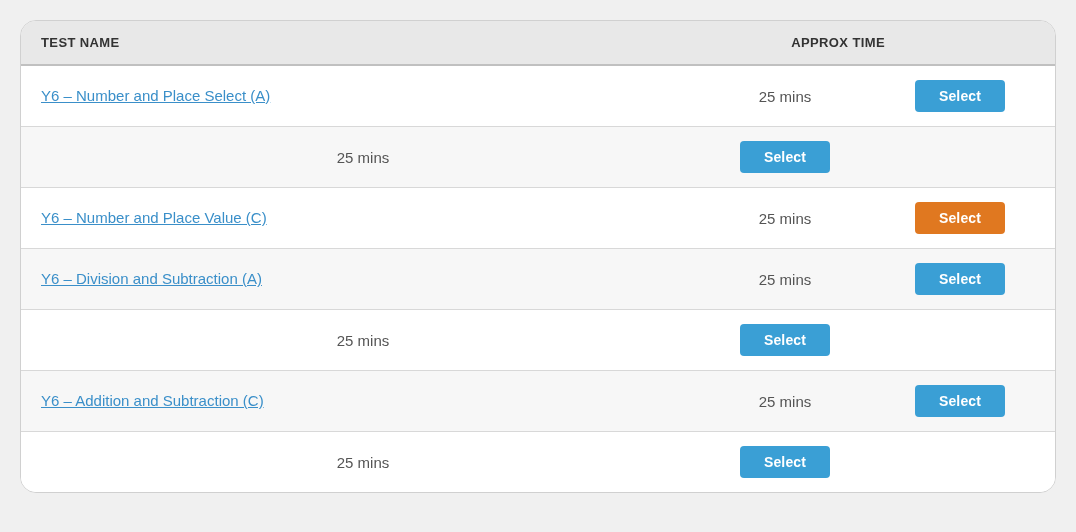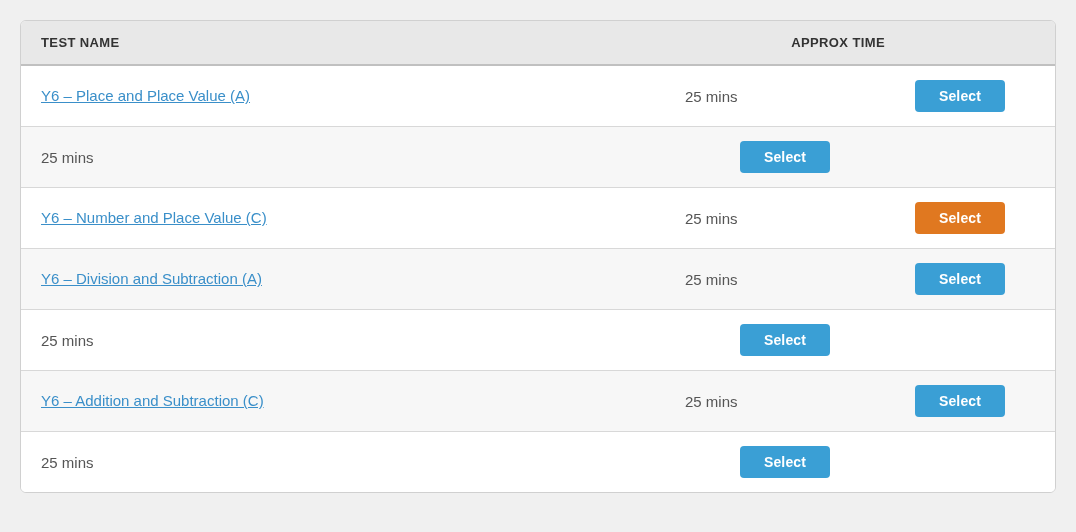--- a/index.html
+++ b/index.html
@@ -14,21 +14,21 @@
       display: flex;
       align-items: flex-start;
       justify-content: center;
       padding: 20px;
       min-height: 532px;
     }
 
     .table-container {
       background: #ffffff;
       border: 1px solid #d0d0d0;
-      border-radius: 6px;
+      border-radius: 16px;
       overflow: hidden;
       width: 1036px;
     }
 
     .table-header {
       display: grid;
       grid-template-columns: 1fr 200px 150px;
       background: #e8e8e8;
       border-bottom: 2px solid #c0c0c0;
       padding: 14px 20px;
@@ -66,20 +66,21 @@
     }
 
     .test-name-link {
       color: #3a8fc9;
       text-decoration: underline;
       font-size: 15px;
       cursor: pointer;
     }
 
     .approx-time-cell {
+      text-align: center;
       color: #555;
       font-size: 15px;
     }
 
     .select-btn-cell {
       display: flex;
       justify-content: center;
     }
 
     .select-btn {
@@ -103,21 +104,21 @@
 <body>
 
 <div class="table-container">
   <div class="table-header">
     <div class="header-cell">TEST NAME</div>
     <div class="header-cell approx-time">APPROX TIME</div>
     <div class="header-cell"></div>
   </div>
   <div id="table-body">
       <div class="table-row">
-        <div><span class="test-name-link">Y6 – Place and Place Value (A)</span></div>
+        <div><span class="test-name-link">Y6 – Number and Place Select (A)</span></div>
         <div class="approx-time-cell">25 mins</div>
         <div class="select-btn-cell">
           <button class="select-btn">Select</button>
         </div>
       </div>
       <div class="table-row">
         <div class="approx-time-cell">25 mins</div>
         <div class="select-btn-cell">
           <button class="select-btn">Select</button>
         </div>

